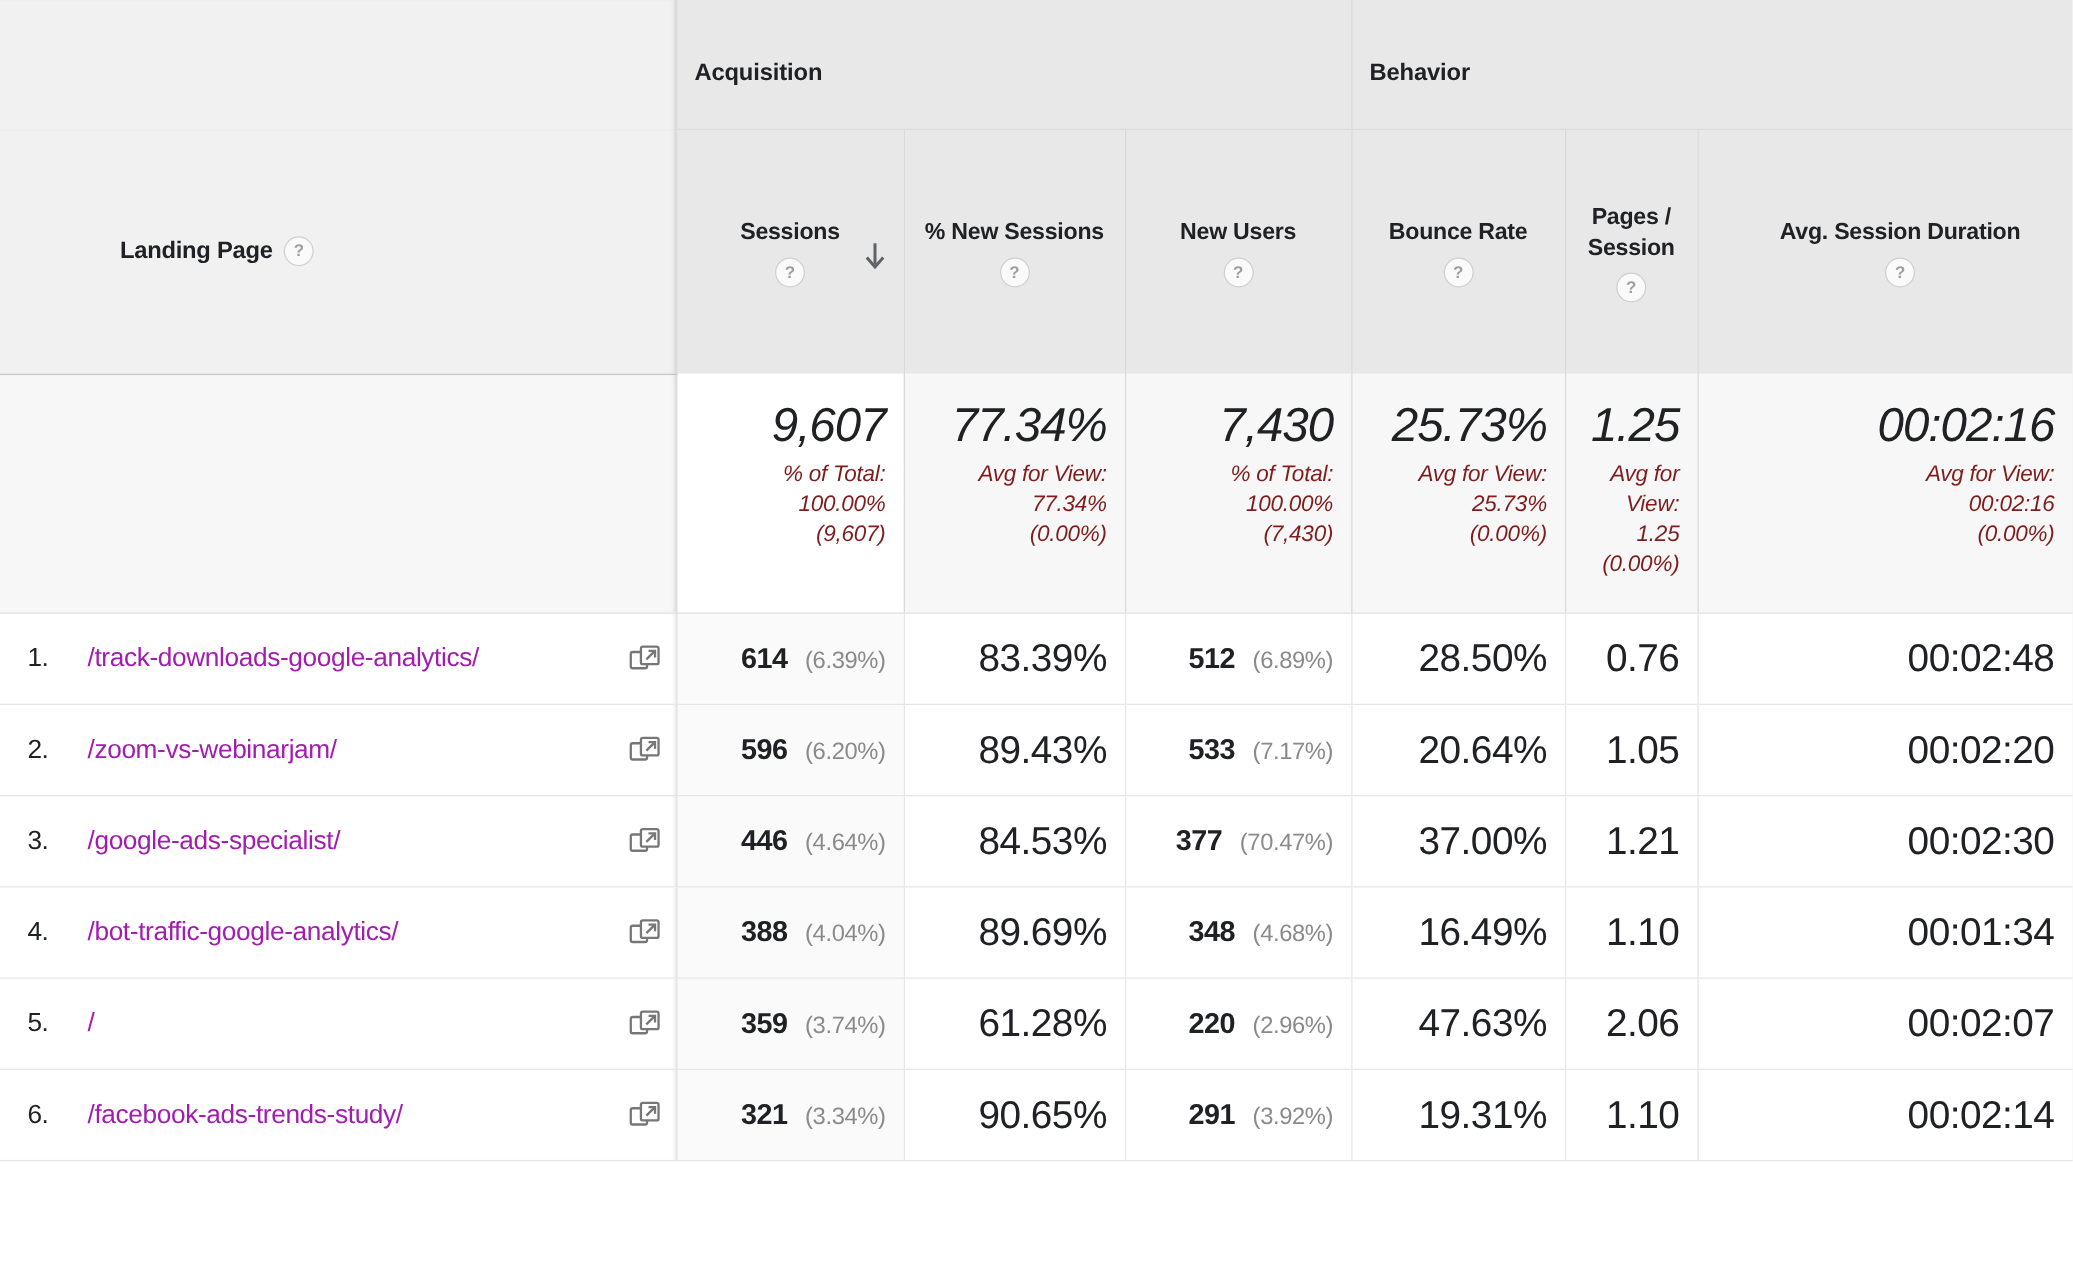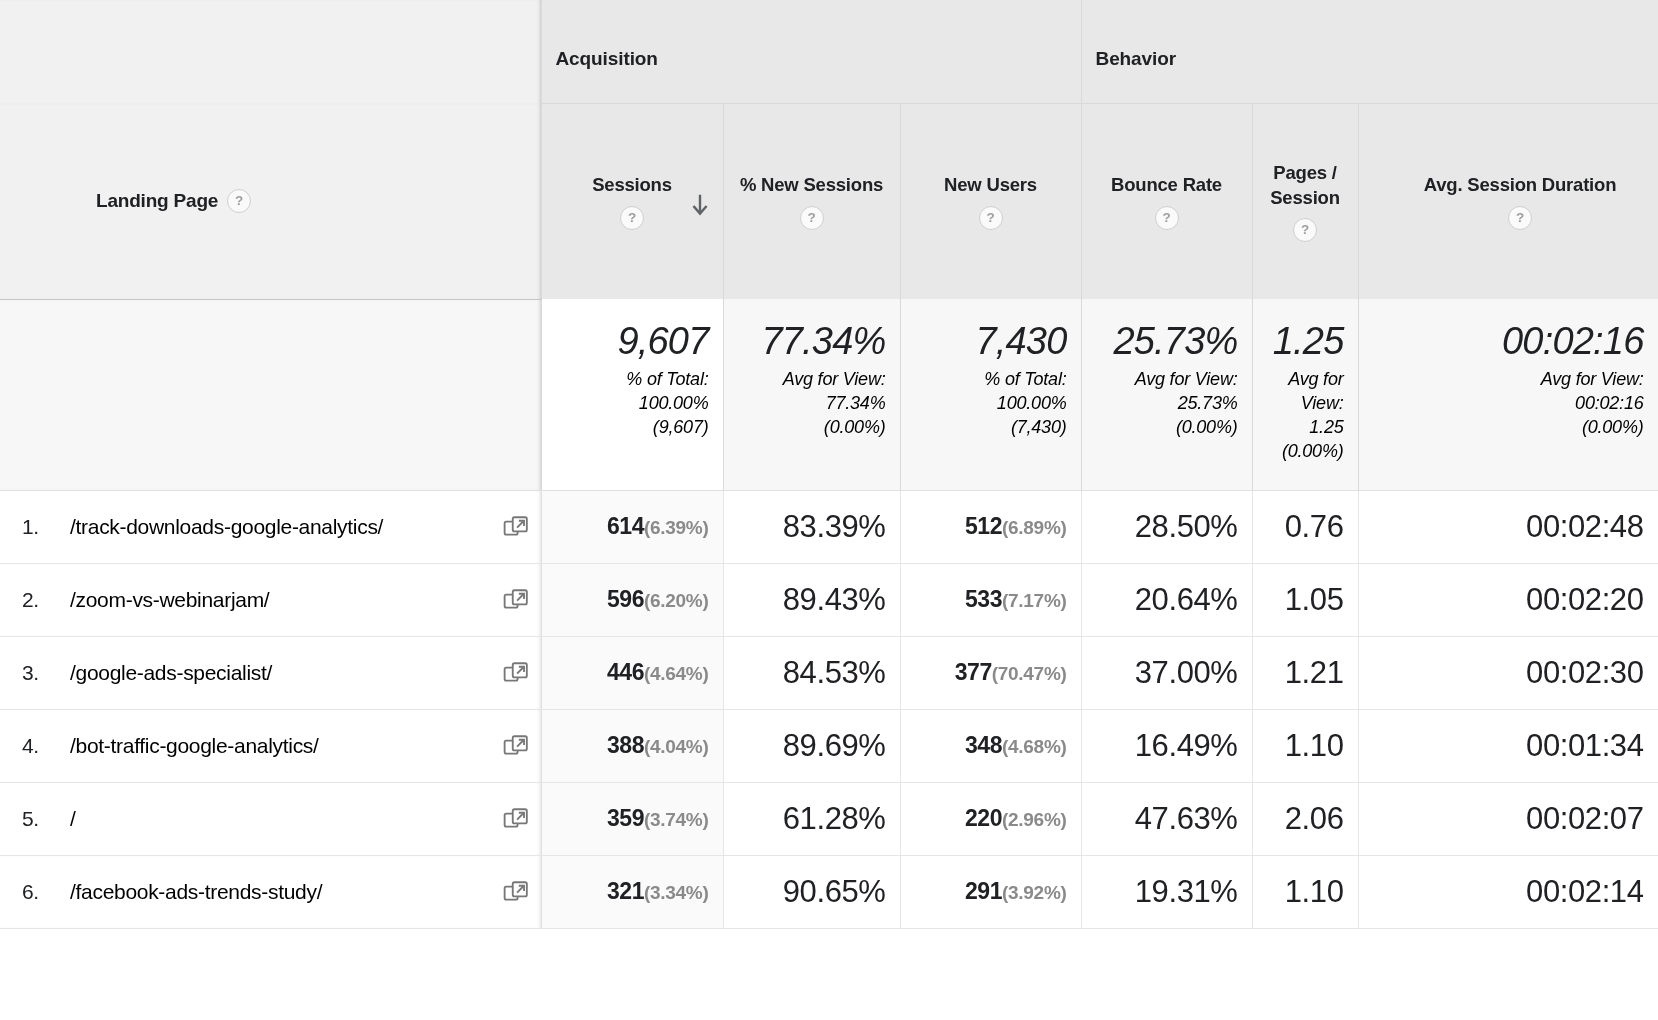--- a/index.html
+++ b/index.html
@@ -162,21 +162,21 @@
   }
   .sum-big {
     font-size: 38px;
     color: #202124;
     line-height: 1.08;
     letter-spacing: -0.8px;
     white-space: nowrap;
   }
   .sum-sub {
     font-size: 18px;
-    color: #000000;
+    color: #7f1d1d;
     line-height: 1.33;
     margin-top: 6px;
     letter-spacing: -0.2px;
   }
 
   
   .data-row td {
     border-bottom: 1px solid #e6e6e6;
     border-right: 1px solid #e6e6e6;
     padding: 0;
@@ -198,53 +198,54 @@
   }
   .row-index {
     font-size: 21px;
     color: #202124;
     width: 48px;
     flex: none;
     letter-spacing: -0.4px;
   }
   .page-link {
     font-size: 21px;
-    color: #000000;
+    color: #a21caf;
     text-decoration: none;
     letter-spacing: -0.3px;
     line-height: 1.22;
     word-break: break-all;
     flex: 1 1 auto;
     padding-right: 10px;
   }
   .ext-icon {
     flex: none;
     width: 26px;
     height: 26px;
     color: #6b6b6b;
   }
 
   
   .num-inner {
     display: flex;
     align-items: baseline;
     justify-content: flex-end;
     padding: 0 14px 0 10px;
+    gap: 14px;
     white-space: nowrap;
   }
   .num-main {
     font-size: 23px;
     color: #202124;
     letter-spacing: -0.4px;
   }
   .num-main.bold { font-weight: bold; }
   .num-pct {
     font-size: 19px;
     color: #8a8a8a;
-    font-weight: bold;
+    font-weight: normal;
     letter-spacing: -0.3px;
   }
   .num-plain {
     text-align: right;
     padding: 0 14px 0 10px;
     font-size: 31px;
     color: #202124;
     letter-spacing: -0.4px;
     white-space: nowrap;
   }

